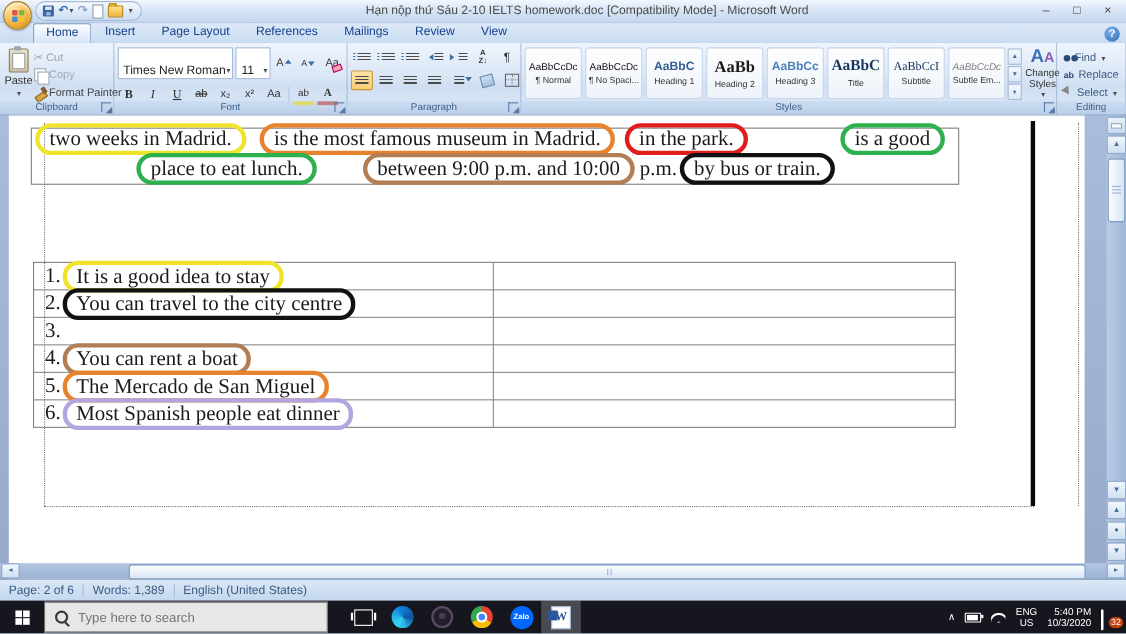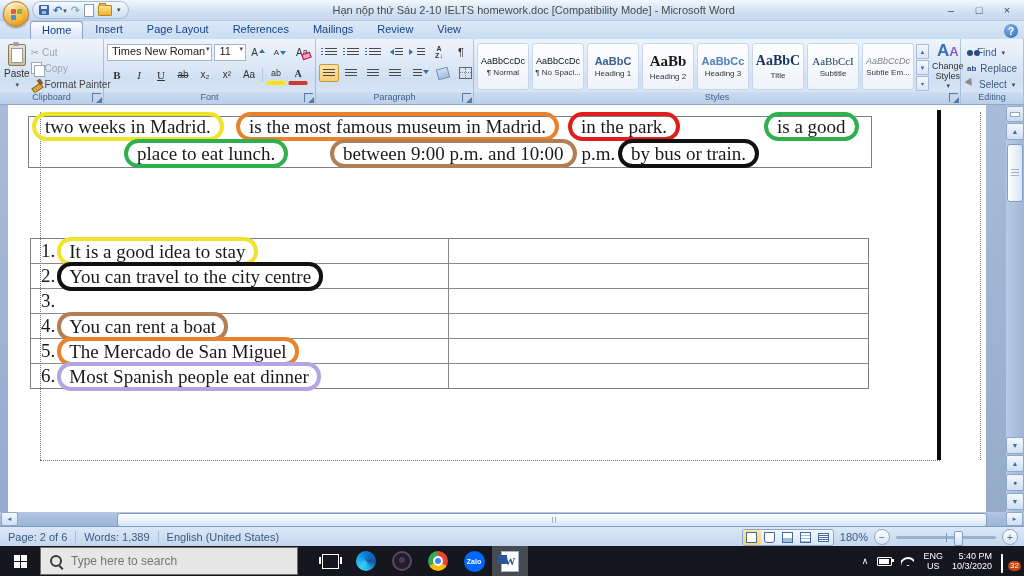--- a/index.html
+++ b/index.html
@@ -74,22 +74,22 @@
   .scis{font-size:10px;color:#9aa7b5;}
   .copyic{width:9px;height:10px;border:1px solid #9aa7b5;background:#fff;position:relative;display:inline-block;}
   .copyic:before{content:"";position:absolute;left:2px;top:2px;width:9px;height:10px;border:1px solid #9aa7b5;background:#fff;}
   .brushic{width:11px;height:11px;position:relative;display:inline-block;}
   .brushic:before{content:"";position:absolute;left:1px;top:6px;width:9px;height:4px;background:#d9a441;border:1px solid #8a6a1f;transform:rotate(-35deg);}
   .brushic:after{content:"";position:absolute;right:0;top:0;width:4px;height:6px;background:#8a5a2b;transform:rotate(-35deg);}
 
   
   .g-font{width:212px;}
   .frow{display:flex;align-items:center;gap:2px;margin:2px 0 3px;}
-  .combo{background:#fff;border:1px solid #a0b7d6;height:15px;display:flex;
-    font-size:11px;color:#222;padding:0 2px 0 4px;cursor:pointer;}
+  .combo{background:#fff;border:1px solid #a0b7d6;height:15px;display:flex;align-items:center;
+    font-size:11px;color:#222;padding:12px 2px 0 4px;cursor:pointer;}
   .combo .dd{margin-left:auto;}
   .c-name{width:116px;} .c-size{width:28px;}
   .ib{min-width:16px;height:16px;display:flex;align-items:center;justify-content:center;font-size:10px;
     color:#333;border:1px solid transparent;border-radius:2px;cursor:pointer;padding:0 1px;}
   .ib.sel{background:linear-gradient(#fde3a7,#f8cf76);border-color:#c79a3c;}
   .bold-g{font-weight:bold;font-family:"Liberation Serif",serif;font-size:11px;}
   .ital-g{font-style:italic;font-family:"Liberation Serif",serif;font-size:11px;}
   .und-g{text-decoration:underline;font-family:"Liberation Serif",serif;font-size:11px;}
   .strike-g{text-decoration:line-through;font-size:10px;}
   .grow:after{content:"";display:inline-block;margin-left:1px;border:3px solid transparent;border-bottom:4px solid #3a6ea5;transform:translateY(-3px);}
@@ -560,45 +560,20 @@
     </div>
     <span class="hsb">►</span>
   </div>
 
   <div class="statusbar">
     <span class="stitem">Page: 2 of 6</span>
     <span class="stsep"></span>
     <span class="stitem">Words: 1,389</span>
     <span class="stsep"></span>
     <span class="stitem">English (United States)</span>
-    <div class="stright">
-      <div class="views">
-        <span class="vb sel">
-            <i></i>
-          </span>
-        <span class="vb v2">
-            <i></i>
-          </span>
-        <span class="vb v3">
-            <i></i>
-          </span>
-        <span class="vb v4">
-            <i></i>
-          </span>
-        <span class="vb v5">
-            <i></i>
-          </span>
-      </div>
-      <span>180%</span>
-      <span class="zoombtn">−</span>
-      <div class="ztrack">
-          <span class="zthumb"></span>
-        </div>
-      <span class="zoombtn">+</span>
-    </div>
   </div>
 
   <div class="taskbar">
     <div class="startbtn">
       <span class="winlogo">
           <i></i>
           <i></i>
           <i></i>
           <i></i>
         </span>

